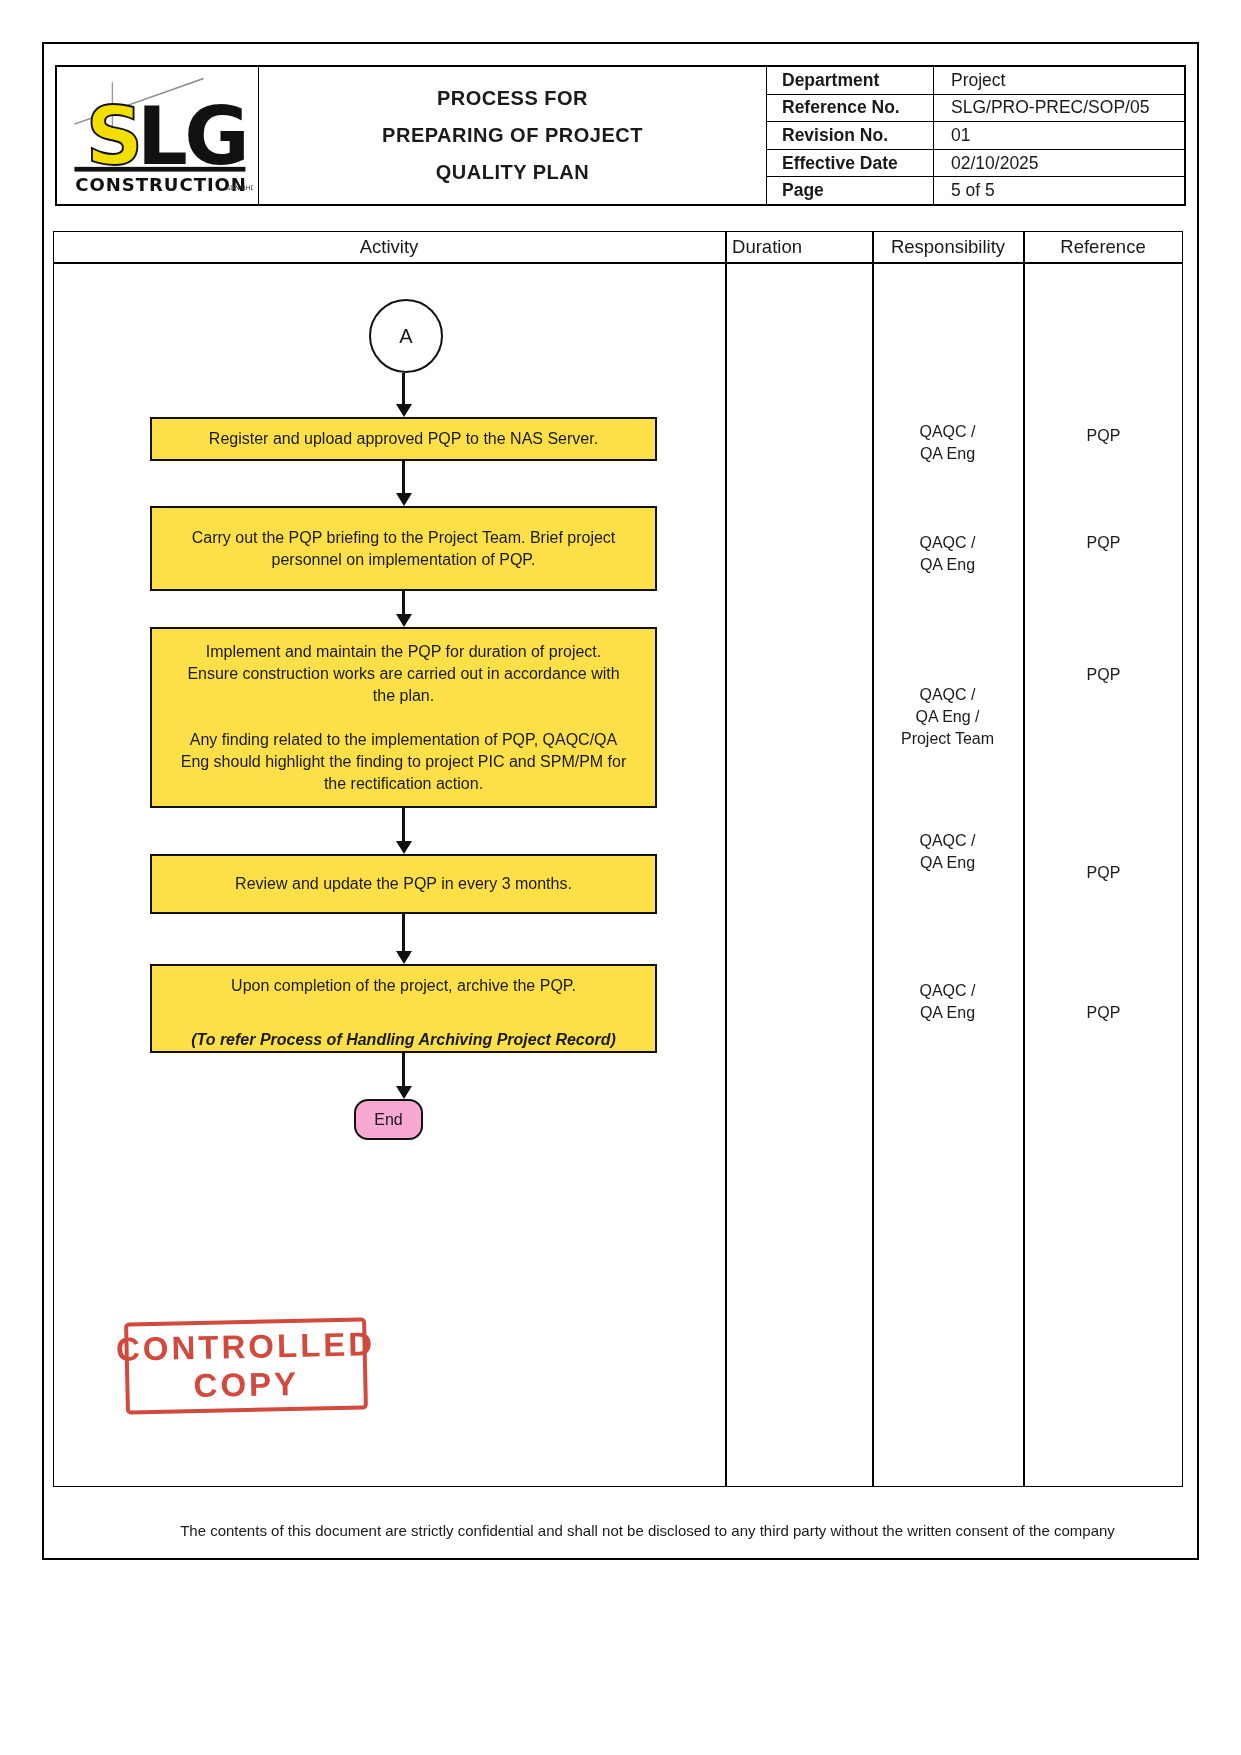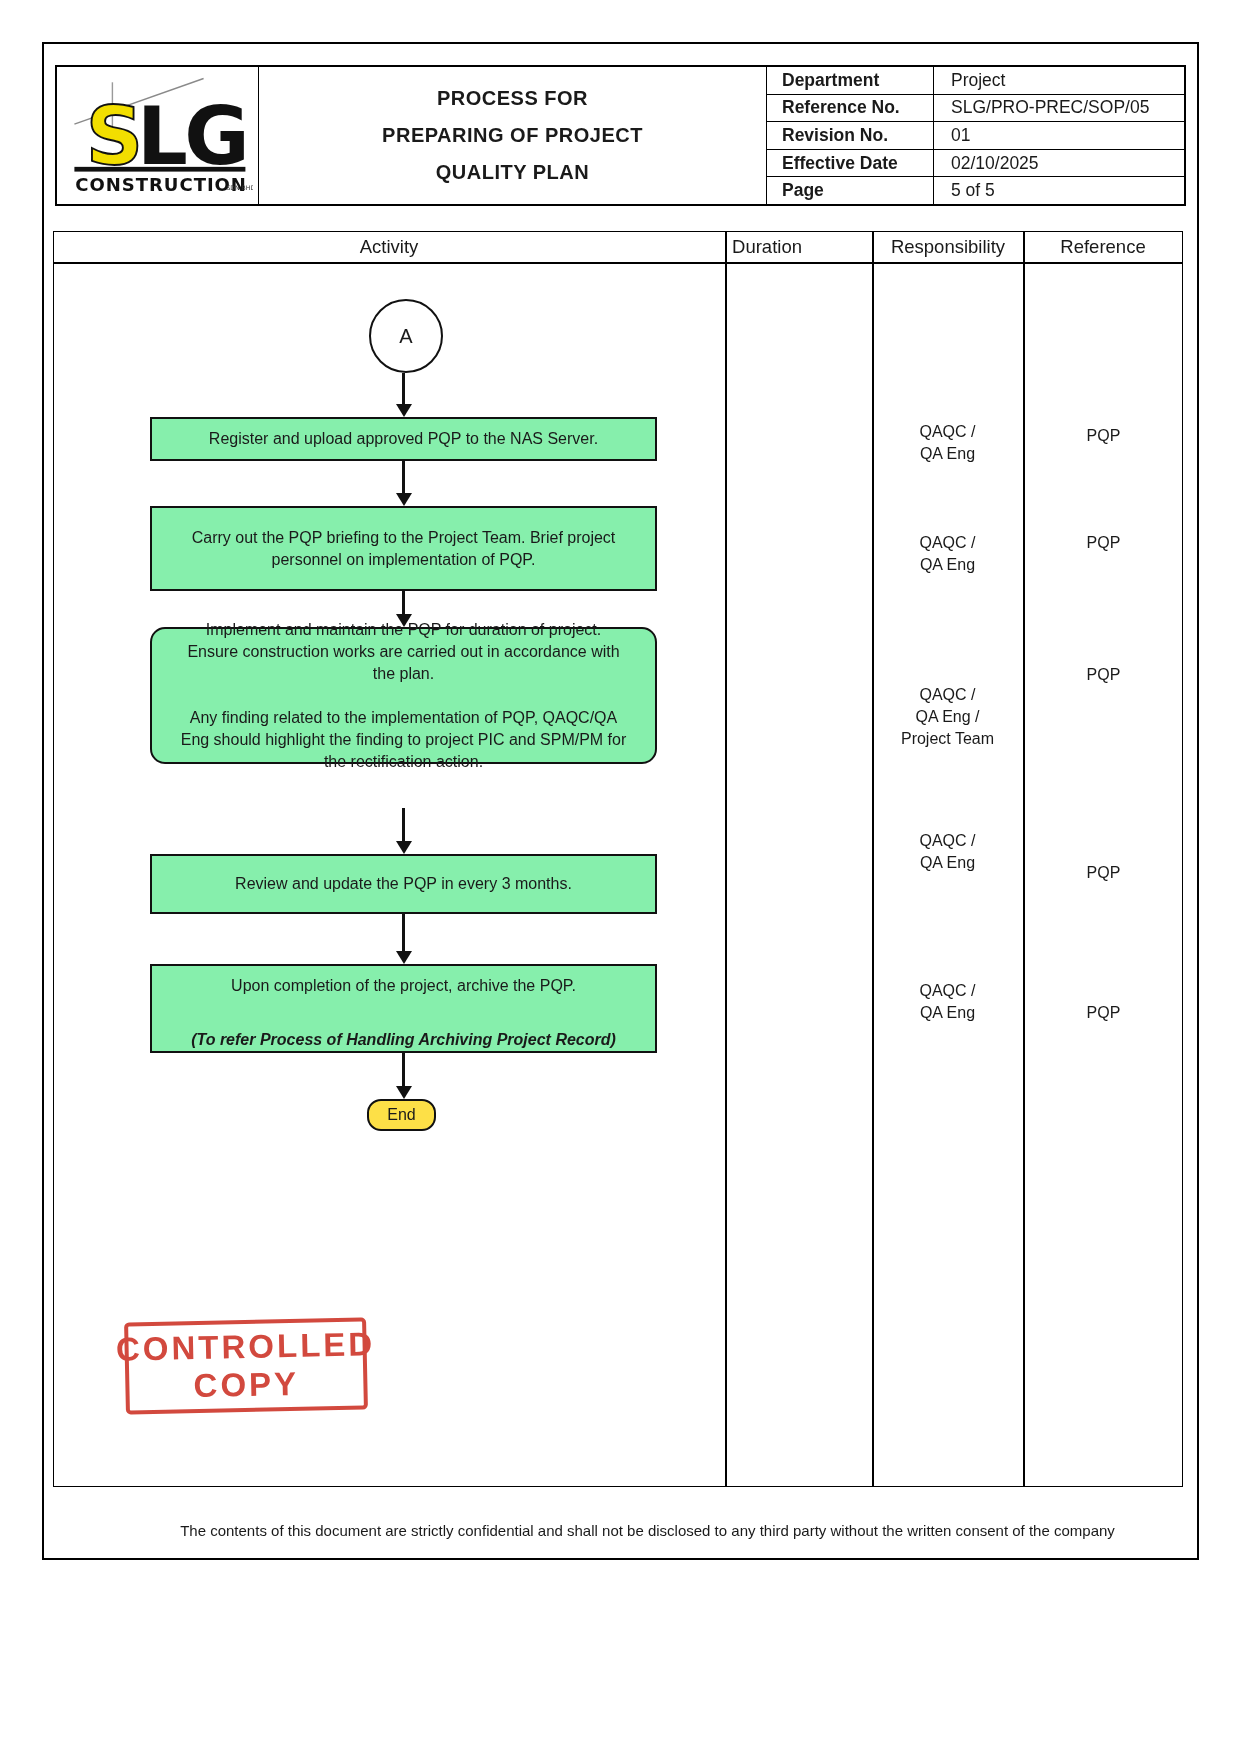--- a/index.html
+++ b/index.html
@@ -33,28 +33,28 @@
   .col-div-2{left:818px;}
   .col-div-3{left:969px;}
   .col-header{position:absolute;top:0;height:30px;line-height:29px;font-size:18.5px;transform:translateX(-50%);white-space:nowrap;}
   .ch-activity{left:335px;}
   .ch-duration{left:713px;}
   .ch-responsibility{left:894px;}
   .ch-reference{left:1049px;}
 
   
   .connector-circle{position:absolute;left:315px;top:67px;width:74px;height:74px;border:2.5px solid #111;border-radius:50%;display:flex;align-items:center;justify-content:center;font-size:20px;}
-  .flow-box{position:absolute;left:96px;width:507px;border:2.5px solid #111;display:flex;flex-direction:column;align-items:center;justify-content:center;text-align:center;font-size:16px;line-height:22px;padding:4px 14px;background:#86efac;}
+  .flow-box{position:absolute;left:96px;width:507px;border:2.5px solid #111;display:flex;flex-direction:column;align-items:center;justify-content:center;text-align:center;font-size:16px;line-height:22px;padding:4px 14px;background:#fde047;}
   .box-1{top:185px;height:44px;}
   .box-2{top:274px;height:85px;}
-  .box-3{top:395px;height:137px;border-radius:15px;}
+  .box-3{top:395px;height:181px;}
   .box-4{top:622px;height:60px;}
   .box-5{top:732px;height:89px;justify-content:flex-start;padding-top:9px;}
   .box-note{font-weight:bold;font-style:italic;margin-top:32px;}
-  .end-pill{position:absolute;left:313px;top:867px;width:69px;height:32px;border:2.5px solid #111;border-radius:14px;display:flex;align-items:center;justify-content:center;font-size:16px;background:#fde047;}
+  .end-pill{position:absolute;left:300px;top:867px;width:69px;height:41px;border:2.5px solid #111;border-radius:14px;display:flex;align-items:center;justify-content:center;font-size:16px;background:#f9a8d4;}
 
   .arrow-line{position:absolute;left:348px;width:2.5px;background:#111;}
   .arrow-head{position:absolute;left:341.5px;width:0;height:0;border-left:8px solid transparent;border-right:8px solid transparent;border-top:13px solid #111;}
   .al-1{top:141px;height:33px;} .ah-1{top:172px;}
   .al-2{top:229px;height:34px;} .ah-2{top:261px;}
   .al-3{top:345px;height:39px;} .ah-3{top:382px;}
   .al-4{top:576px;height:35px;} .ah-4{top:609px;}
   .al-5{top:682px;height:39px;} .ah-5{top:719px;}
   .al-6{top:821px;height:35px;} .ah-6{top:854px;}
 

